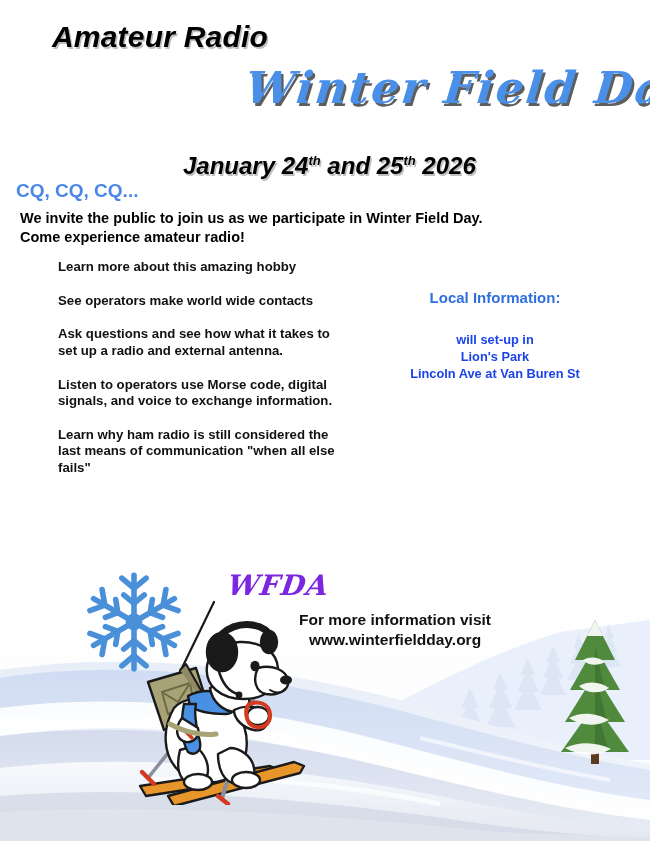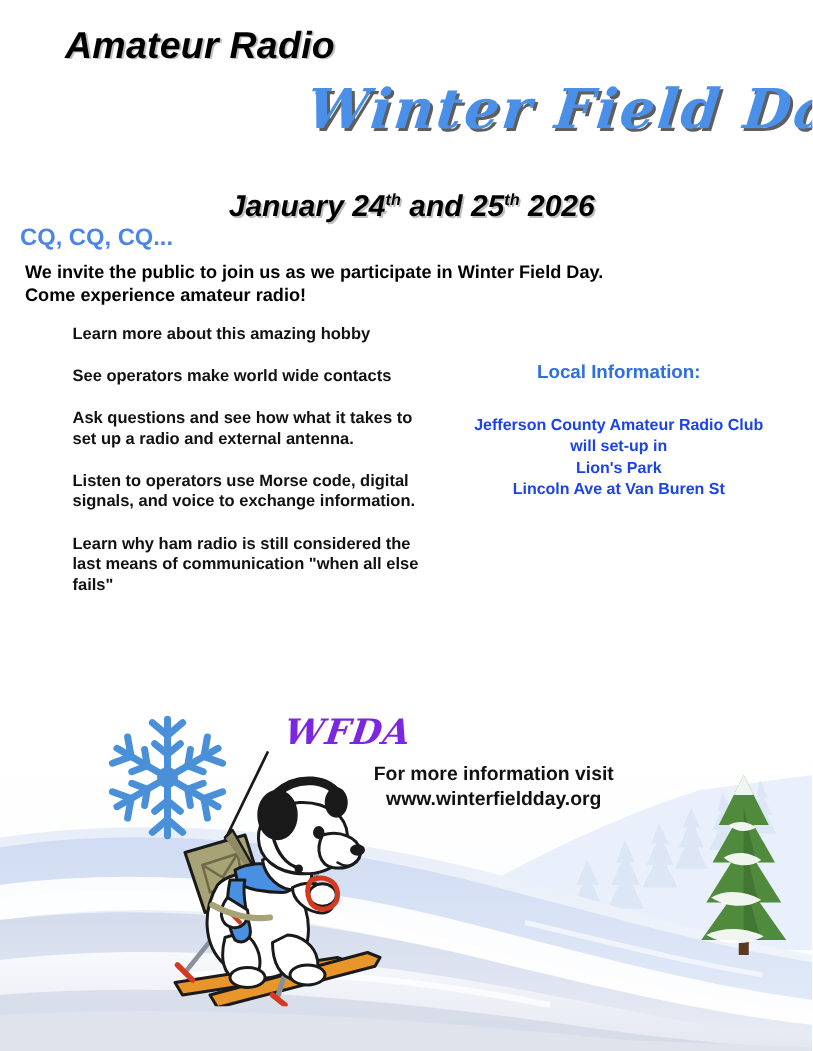--- a/index.html
+++ b/index.html
@@ -197,21 +197,20 @@
   <div class="bullets">
     <div class="bullet">Learn more about this amazing hobby</div>
     <div class="bullet">See operators make world wide contacts</div>
     <div class="bullet">Ask questions and see how what it takes to set up a radio and external antenna.</div>
     <div class="bullet">Listen to operators use Morse code, digital signals, and voice to exchange information.</div>
     <div class="bullet">Learn why ham radio is still considered the last means of communication "when all else fails"</div>
   </div>
 
   <div class="local-head">Local Information:</div>
   <div class="local-body">
-    <div>Jefferson County Amateur Radio Club</div>
     <div>will set-up in</div>
     <div>Lion's Park</div>
     <div>Lincoln Ave at Van Buren St</div>
   </div>
 
   <div class="scene">
     <svg width="650" height="281" viewBox="0 0 650 281" xmlns="http://www.w3.org/2000/svg">
       <defs>
         <linearGradient id="skyg" x1="0" y1="0" x2="0" y2="1">
           <stop offset="0%" stop-color="#ffffff"></stop>

